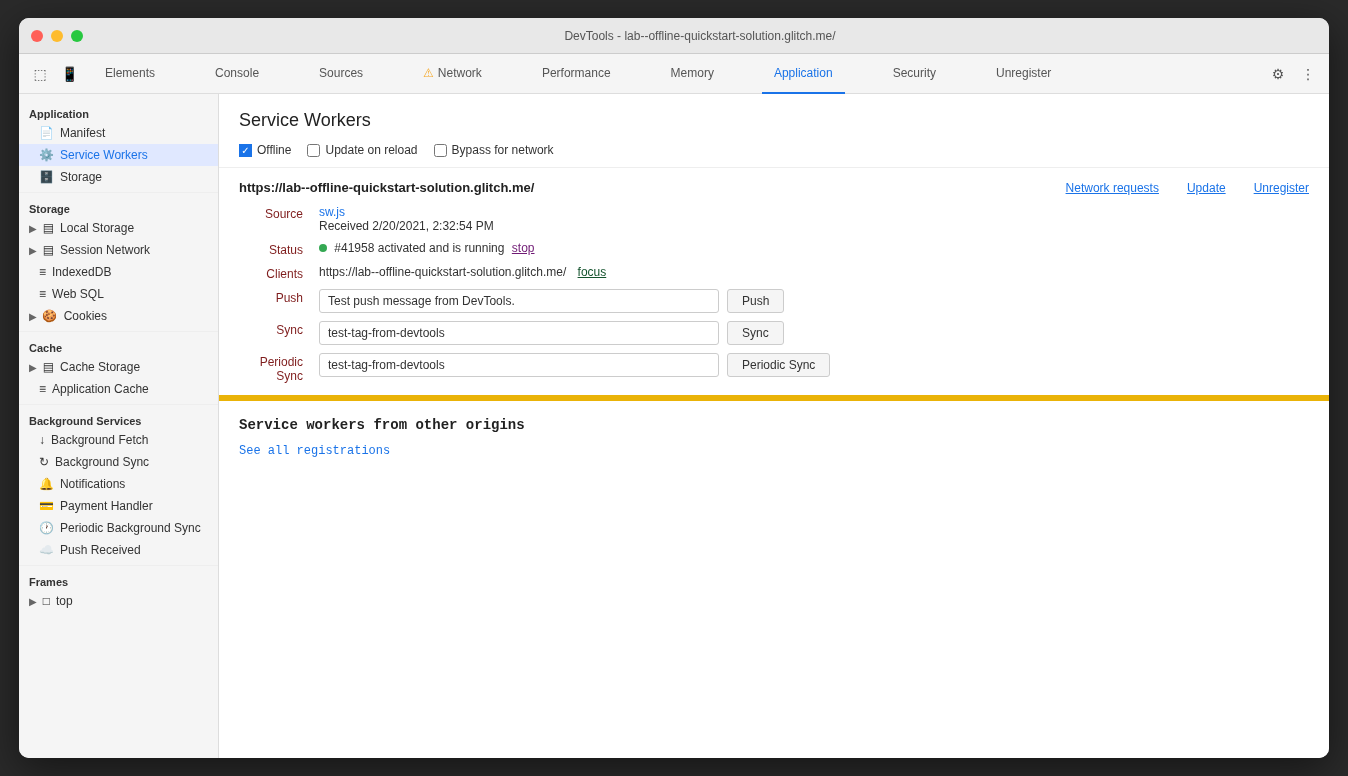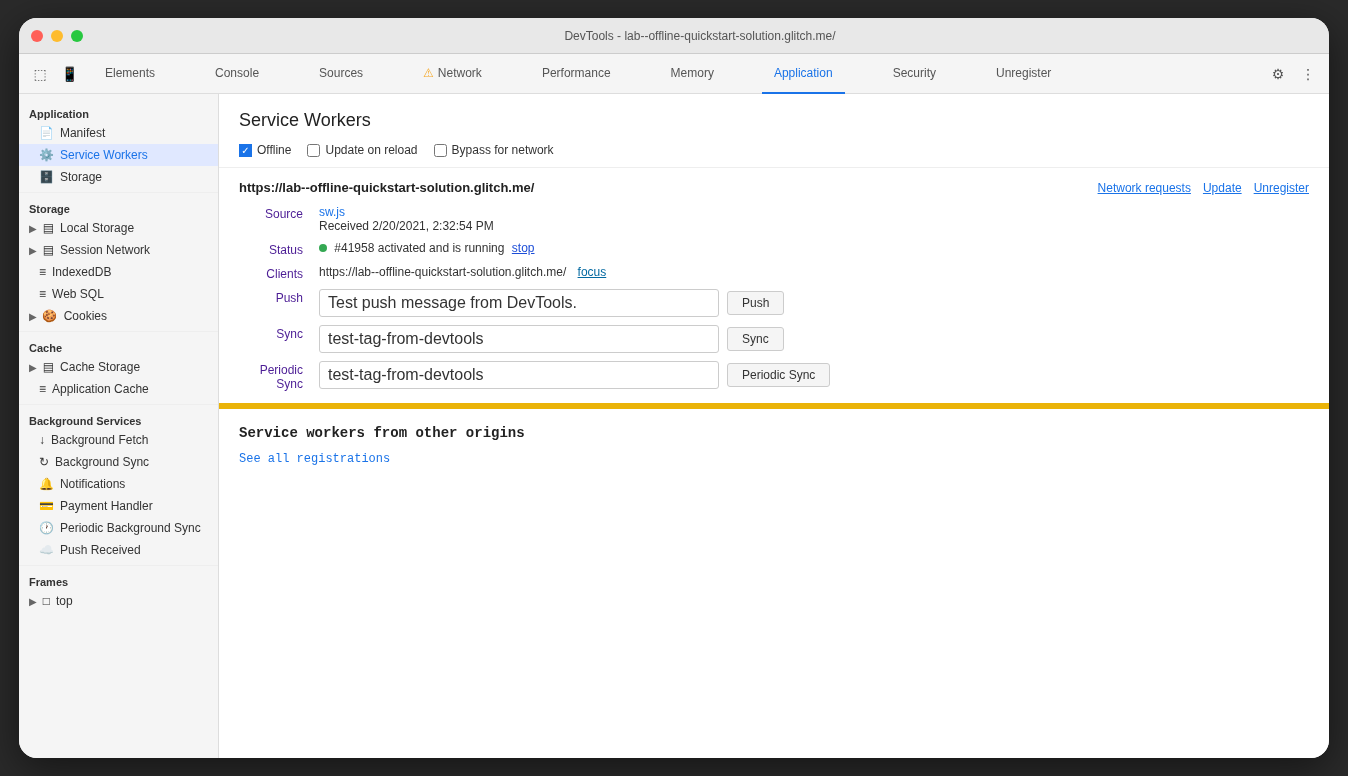--- a/index.html
+++ b/index.html
@@ -8,21 +8,21 @@
       display: flex;
       justify-content: center;
       align-items: center;
       height: 100vh;
       font-family: -apple-system, BlinkMacSystemFont, 'Segoe UI', sans-serif;
     }
     .window {
       width: 1310px;
       height: 740px;
       background: #f0f0f0;
-      border-radius: 18px;
+      border-radius: 10px;
       overflow: hidden;
       display: flex;
       flex-direction: column;
       box-shadow: 0 10px 40px rgba(0,0,0,0.5);
     }
     .titlebar {
       background: #e8e8e8;
       height: 36px;
       display: flex;
       align-items: center;
@@ -208,70 +208,71 @@
     }
     .sw-actions {
       display: flex;
       gap: 12px;
     }
     .sw-action-link {
       font-size: 12px;
       color: #1a73e8;
       text-decoration: underline;
       cursor: pointer;
+      margin-left: 16px;
     }
     .sw-details {
       display: grid;
       grid-template-columns: 80px 1fr;
       gap: 8px 0;
       font-size: 12px;
     }
     .sw-label {
-      color: #4c1d95;
+      color: #7f1d1d;
       padding-top: 2px;
       text-align: right;
       padding-right: 16px;
     }
     .sw-value {
       color: #333;
     }
     .sw-value a {
       color: #1a73e8;
       text-decoration: none;
     }
     .status-dot {
       display: inline-block;
       width: 8px;
       height: 8px;
       border-radius: 50%;
       background: #34a853;
       margin-right: 4px;
     }
     .stop-link {
-      color: #1d4ed8;
+      color: #701a75;
       text-decoration: underline;
       cursor: pointer;
       margin-left: 4px;
     }
     .focus-link {
-      color: #0369a1;
+      color: #14532d;
       text-decoration: underline;
       cursor: pointer;
       margin-left: 8px;
     }
     .input-row {
       display: flex;
       align-items: center;
       gap: 8px;
     }
     .sw-input {
       flex: 1;
       max-width: 400px;
       padding: 4px 8px;
-      font-size: 16px;
+      font-size: 12px;
       border: 1px solid #ccc;
       border-radius: 3px;
       color: #333;
       background: #fff;
     }
     .sw-btn {
       padding: 4px 14px;
       font-size: 12px;
       border: 1px solid #ccc;
       border-radius: 3px;

